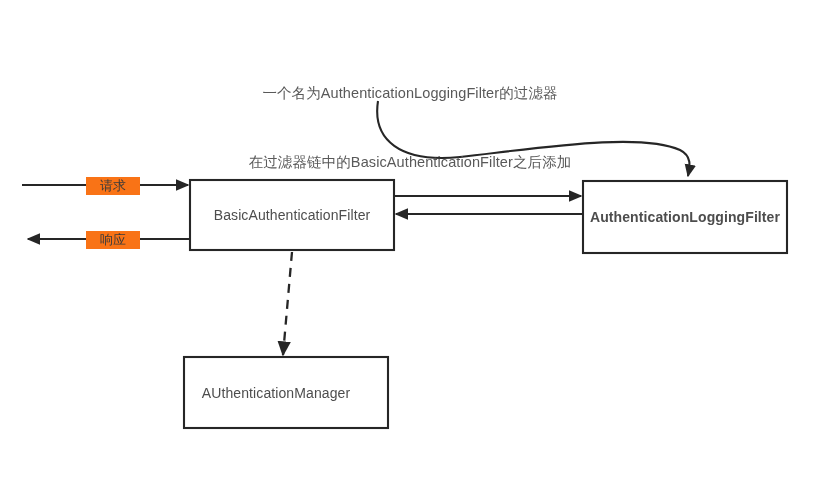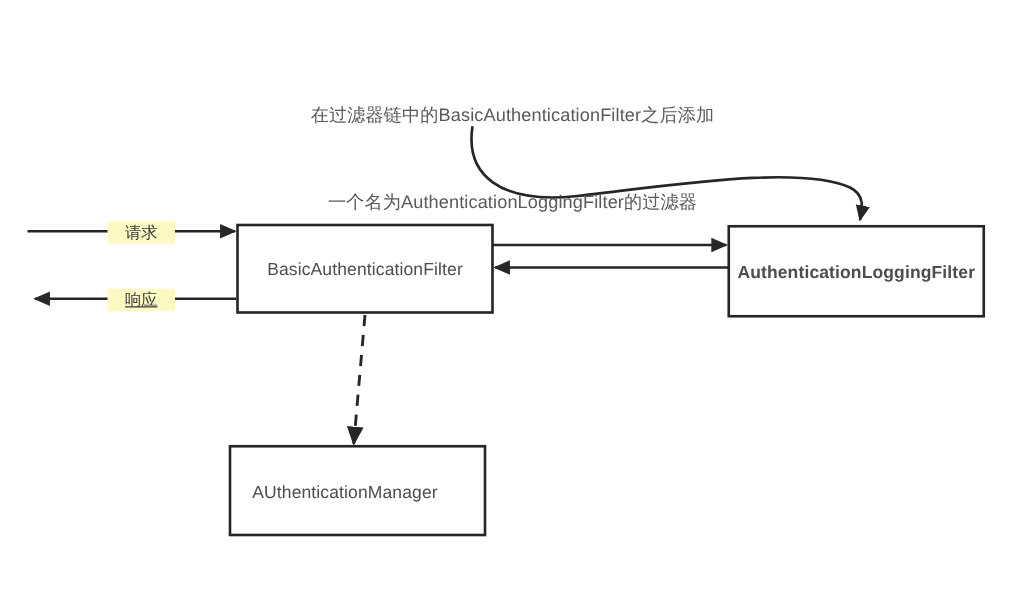--- a/index.html
+++ b/index.html
@@ -41,21 +41,21 @@
     color: #4d4d4d;
     font-size: 14px;
     letter-spacing: 0.1px;
     text-align: center;
     white-space: nowrap;
   }
   .edge-label {
     position: absolute;
     color: #3b3b3b;
     font-size: 13px;
-    background: #fef9c3;
+    background: #f97316;
     padding: 0 3px;
     text-align: center;
     white-space: nowrap;
   }
 </style>
 </head>
 <body>
 
 <svg id="canvas" viewBox="0 0 820 481" xmlns="http://www.w3.org/2000/svg">
   <defs>
@@ -83,25 +83,25 @@
   <line x1="394" y1="196" x2="581" y2="196" stroke="#262626" stroke-width="1.9" marker-end="url(#arrow-r)"></line>
 
   <line x1="583" y1="214" x2="396" y2="214" stroke="#262626" stroke-width="1.9" marker-end="url(#arrow-r)"></line>
 
   <line x1="292" y1="252" x2="283" y2="355" stroke="#262626" stroke-width="2.3" stroke-dasharray="9 7" marker-end="url(#arrow-dash)"></line>
 
   <path d="M 378 101 C 372 140, 400 163, 460 157 C 540 148, 640 132, 680 150 C 692 156, 690 166, 688 176" fill="none" stroke="#262626" stroke-width="2.1" marker-end="url(#arrow-curve)"></path>
 </svg>
 
 <div class="annotation">
+  <span class="ann-line">一个名为AuthenticationLoggingFilter的过滤器</span>
   <span class="ann-line">在过滤器链中的BasicAuthenticationFilter之后添加</span>
-  <span class="ann-line">一个名为AuthenticationLoggingFilter的过滤器</span>
 </div>
 
 <div class="node-label" style="left:190px; top:207px; width:204px;">BasicAuthenticationFilter</div>
 
 <div class="node-label" style="left:583px; top:209px; width:204px;font-weight:bold;">AuthenticationLoggingFilter</div>
 
 <div class="node-label" style="left:184px; top:385px; width:184px;">AUthenticationManager</div>
 
 <div class="edge-label" style="left:86px; top:177px; width:48px;">请求</div>
 
-<div class="edge-label" style="left:86px; top:231px; width:48px;text-decoration:underline;">响应</div>
+<div class="edge-label" style="left:86px; top:231px; width:48px;">响应</div>
 
 </body></html>

